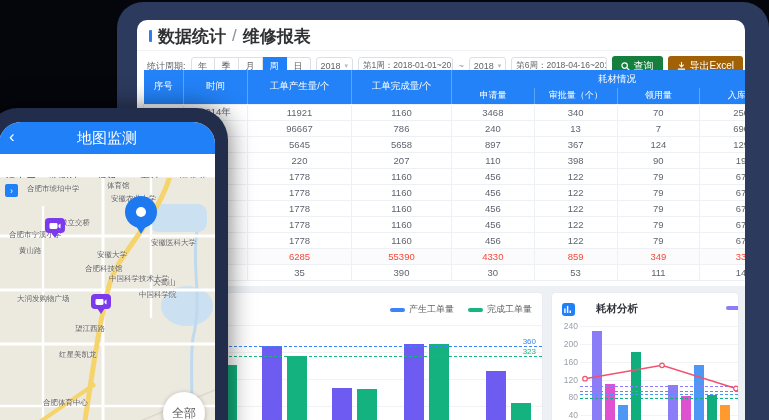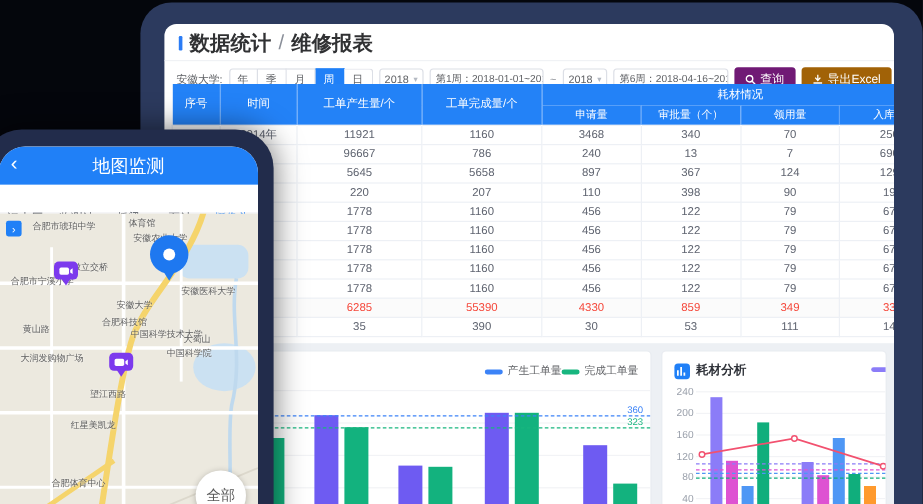--- a/index.html
+++ b/index.html
@@ -30,47 +30,47 @@
   .seg-btn:last-child{border-radius:0 3px 3px 0;}
   .seg-btn.active{background:#2080F7;border-color:#2080F7;color:#fff;}
   .select{height:18px;border:1px solid #DCDFE6;border-radius:3px;background:#fff;padding:0 4px;
           display:flex;align-items:center;gap:4px;color:#606266;}
   .caret{font-size:7px;color:#B4B9C2;}
   .finput{height:18px;width:110px;border:1px solid #DCDFE6;border-radius:3px;background:#fff;
           padding:0 4px;display:flex;align-items:center;font-size:8.5px;color:#606266;overflow:hidden;}
   .tilde{color:#909399;}
   .btn{height:20px;border:none;border-radius:3px;color:#fff;font-size:10px;display:flex;
        align-items:center;gap:4px;padding:0 9px;cursor:pointer;font-family:inherit;}
-  .btn-query{background:#701a75;}
+  .btn-query{background:#15803d;}
   .btn-export{background:#a16207;}
 
   
   #report-table{position:absolute;left:6px;top:50px;width:640px;border-collapse:collapse;
                 table-layout:fixed;font-size:9.5px;}
   #report-table th{background:#2382F7;color:#fff;font-weight:normal;font-size:9.5px;
                    border-right:1px solid rgba(255,255,255,.28);padding:0;}
   #report-table thead tr:first-child th{height:18px;}
   #report-table thead tr:last-child th{height:16px;font-size:9px;}
   #report-table td{border:1px solid #EDF0F5;text-align:center;color:#5f6470;height:16px;padding:0;}
   #report-table tr.total-row td{color:#F5483B;background:#FBFBFB;}
   #report-table tr.avg-row td{color:#5f6470;}
 
   
   .charts-strip{position:absolute;left:0;top:266px;width:100%;height:254px;background:#EDF0F4;}
   .card{position:absolute;top:6px;background:#fff;border:1px solid #E8EBF0;border-radius:4px;overflow:hidden;}
   #card1{left:86px;width:320px;height:240px;}
   #card2{left:414px;width:188px;height:240px;}
-  .legend{position:absolute;top:10px;right:10px;display:flex;align-items:center;}
+  .legend{position:absolute;top:10px;right:10px;display:flex;gap:14px;align-items:center;}
   .legend-item{display:flex;align-items:center;gap:4px;font-size:9px;color:#606266;cursor:pointer;}
   .legend-marker{width:15px;height:4px;border-radius:2px;}
   .gridline{position:absolute;left:0;right:0;height:1px;background:#F2F3F6;}
   .bar{position:absolute;}
   .refline{position:absolute;left:0;right:0;height:0;border-top:1px dashed;}
   .reflabel{position:absolute;right:6px;font-size:8px;}
-  .card-head{position:absolute;top:8px;left:10px;right:0;height:16px;display:flex;align-items:center;gap:5px;}
+  .card-head{position:absolute;top:8px;left:10px;right:0;height:16px;display:flex;align-items:center;gap:21px;}
   .card-icon{width:13px;height:13px;border-radius:3px;background:#2080F7;display:flex;
              align-items:center;justify-content:center;flex:none;}
   .card-title{font-size:10.5px;color:#30333A;font-weight:bold;}
   .legend-dash{position:absolute;right:-4px;top:5px;width:16px;height:4px;border-radius:2px;background:#8B7CF8;cursor:pointer;}
   .ytick{position:absolute;font-size:8.5px;color:#9aa0ab;width:24px;text-align:right;transform:translateY(-50%);}
 
   
   #phone{position:absolute;left:-14px;top:108px;width:242px;height:352px;background:#222C4B;
          border-radius:32px 32px 0 0;z-index:5;box-shadow:0 0 26px rgba(0,0,0,.55);}
   .p-screen{position:absolute;left:13px;top:14px;width:216px;height:338px;border-radius:22px 22px 0 0;
@@ -112,21 +112,21 @@
 
     <div class="breadcrumb">
       <span class="bc-accent"></span>
       <span>数据统计</span>
       <span class="bc-sep">/</span>
       <span>维修报表</span>
     </div>
     <div class="page-divider"></div>
 
     <div class="filters">
-      <span class="f-label">安徽大学:</span>
+      <span class="f-label">统计周期:</span>
       <div class="seg" id="seg">
           <div class="seg-btn">年</div>
           <div class="seg-btn">季</div>
           <div class="seg-btn">月</div>
           <div class="seg-btn active">周</div>
           <div class="seg-btn">日</div>
         </div>
       <div class="select">
         <span>2018</span>
         <span class="caret">▾</span>
@@ -397,21 +397,21 @@
           <span class="map-label" style="left: 108px; top: 3px;">体育馆</span>
           <span class="map-label" style="left: 112px; top: 16px;">安徽农业大学</span>
           <span class="map-label" style="left: 46px; top: 40px;">五里墩立交桥</span>
           <span class="map-label" style="left: 122px; top: 60px; margin-left: 30px;">安徽医科大学</span>
           <span class="map-label" style="left: 10px; top: 52px;">合肥市宁溪小学</span>
           <span class="map-label" style="left: 98px; top: 72px;">安徽大学</span>
           <span class="map-label" style="left: 86px; top: 86px;">合肥科技馆</span>
           <span class="map-label" style="left: 110px; top: 96px;">中国科学技术大学</span>
           <span class="map-label" style="left: 140px; top: 112px;">中国科学院</span>
           <span class="map-label" style="left: 154px; top: 100px;">大蜀山</span>
-          <span class="map-label" style="left: 20px; top: 92px;">黄山路</span>
+          <span class="map-label" style="left: 20px; top: 68px;">黄山路</span>
           <span class="map-label" style="left: 76px; top: 146px;">望江西路</span>
           <span class="map-label" style="left: 18px; top: 116px;">大润发购物广场</span>
           <span class="map-label" style="left: 60px; top: 172px;">红星美凯龙</span>
           <span class="map-label" style="left: 44px; top: 220px;">合肥体育中心</span>
         </div>
 
       <div class="camera-pin" style="left:46px;top:40px;">
         <span class="head">
           <svg width="12" height="8" viewBox="0 0 12 8">
               <rect x="0.5" y="1" width="8" height="6" rx="1.4" fill="#fff"></rect>

